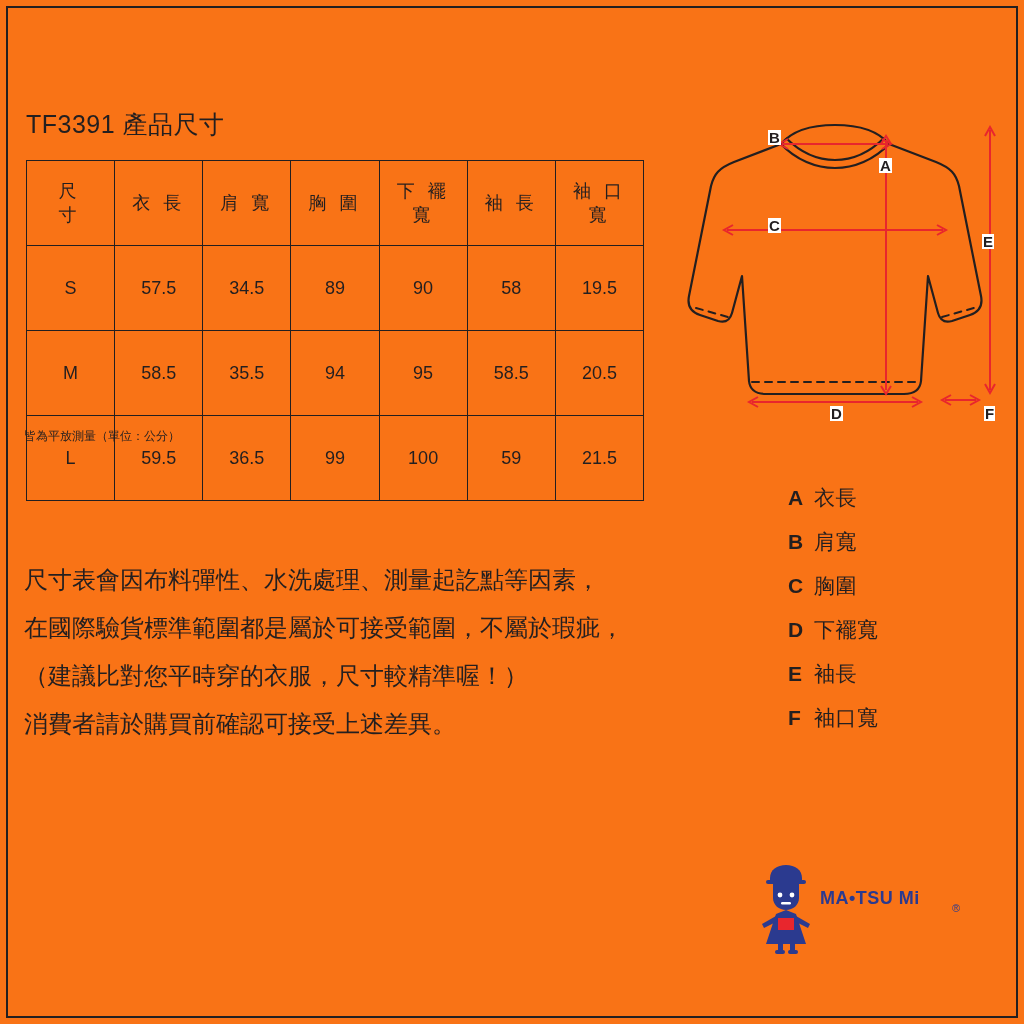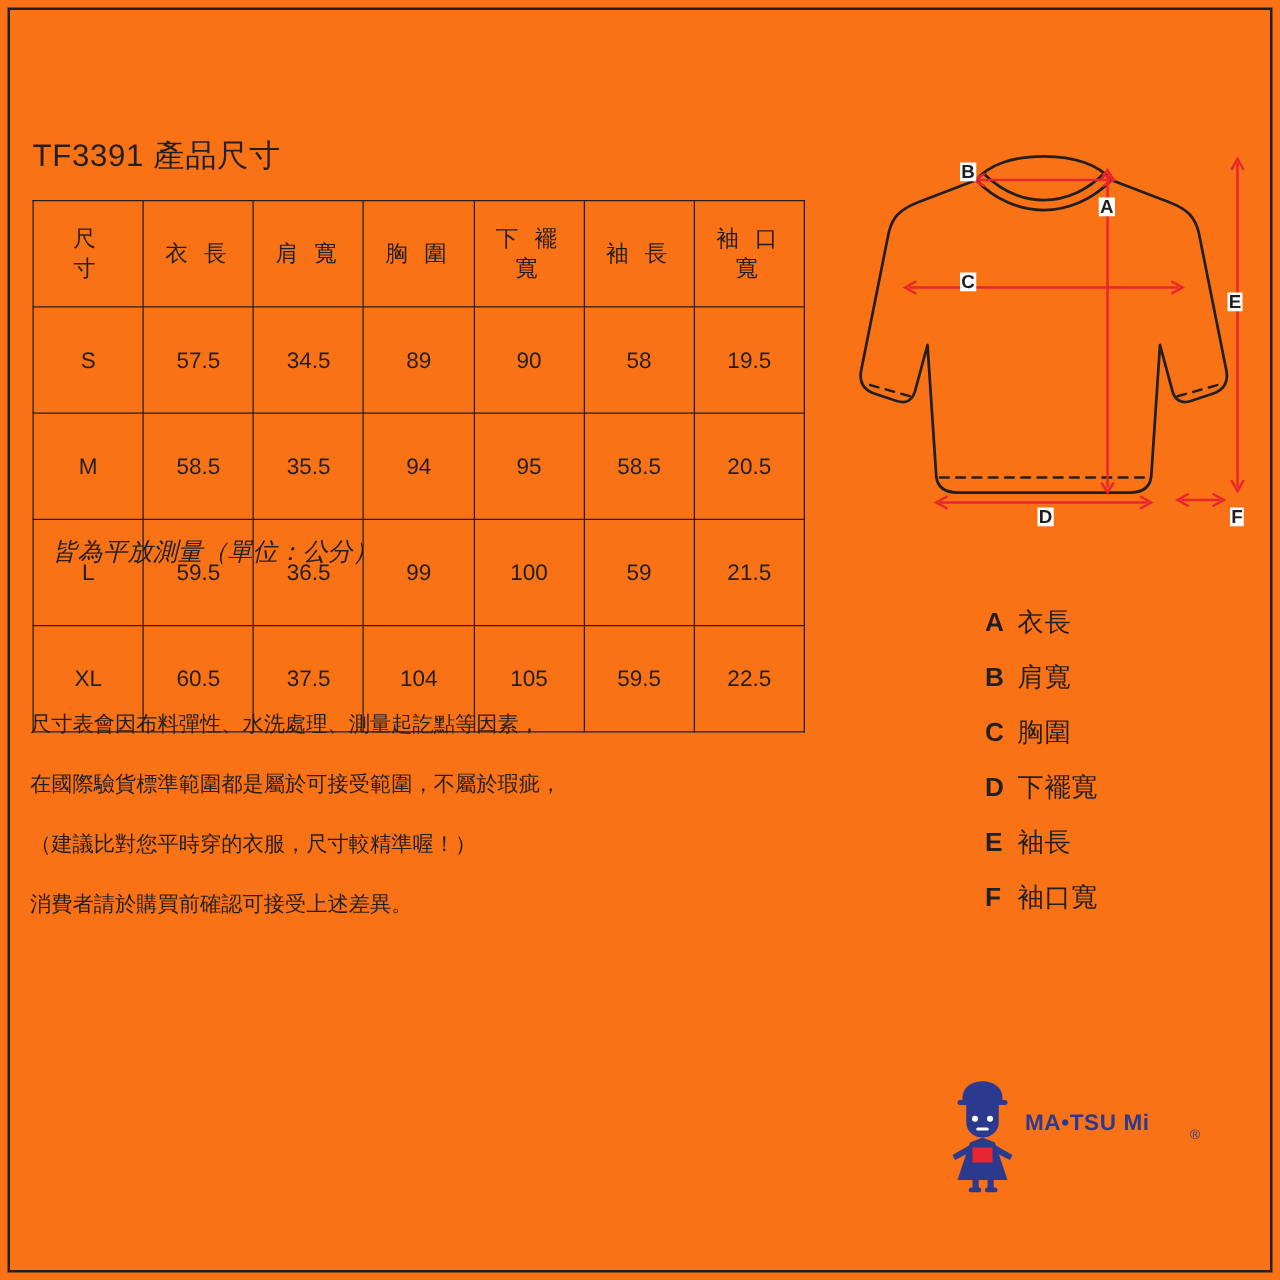--- a/index.html
+++ b/index.html
@@ -63,35 +63,34 @@
     font-size: 18px;
   }
   .size-table thead th.first-col {
     letter-spacing: 6px;
   }
   .col-size { width: 88px; }
   .col-data { width: 88px; }
 
   .note-unit {
     position: absolute;
-    left: 42px;
+    left: 24px;
     top: 428px;
-    font-size: 20px;
+    font-size: 12px;
     color: #231f20;
     white-space: nowrap;
-    font-style: italic;
   }
 
   
   .disclaimer {
     position: absolute;
     left: 24px;
     top: 556px;
     width: 700px;
-    font-size: 17px;
+    font-size: 24px;
     line-height: 48px;
     color: #231f20;
   }
   .disclaimer div { white-space: nowrap; }
 
   
   .legend {
     position: absolute;
     left: 788px;
     top: 484px;
@@ -208,29 +207,20 @@
       </tr>
       <tr>
         <td>L</td>
         <td>59.5</td>
         <td>36.5</td>
         <td>99</td>
         <td>100</td>
         <td>59</td>
         <td>21.5</td>
       </tr>
-      <tr>
-        <td>XL</td>
-        <td>60.5</td>
-        <td>37.5</td>
-        <td>104</td>
-        <td>105</td>
-        <td>59.5</td>
-        <td>22.5</td>
-      </tr>
     </tbody>
   </table>
 
   <div class="note-unit">皆為平放測量（單位：公分）</div>
 
   <div class="disclaimer">
     <div>尺寸表會因布料彈性、水洗處理、測量起訖點等因素，</div>
     <div>在國際驗貨標準範圍都是屬於可接受範圍，不屬於瑕疵，</div>
     <div>（建議比對您平時穿的衣服，尺寸較精準喔！）</div>
     <div>消費者請於購買前確認可接受上述差異。</div>

